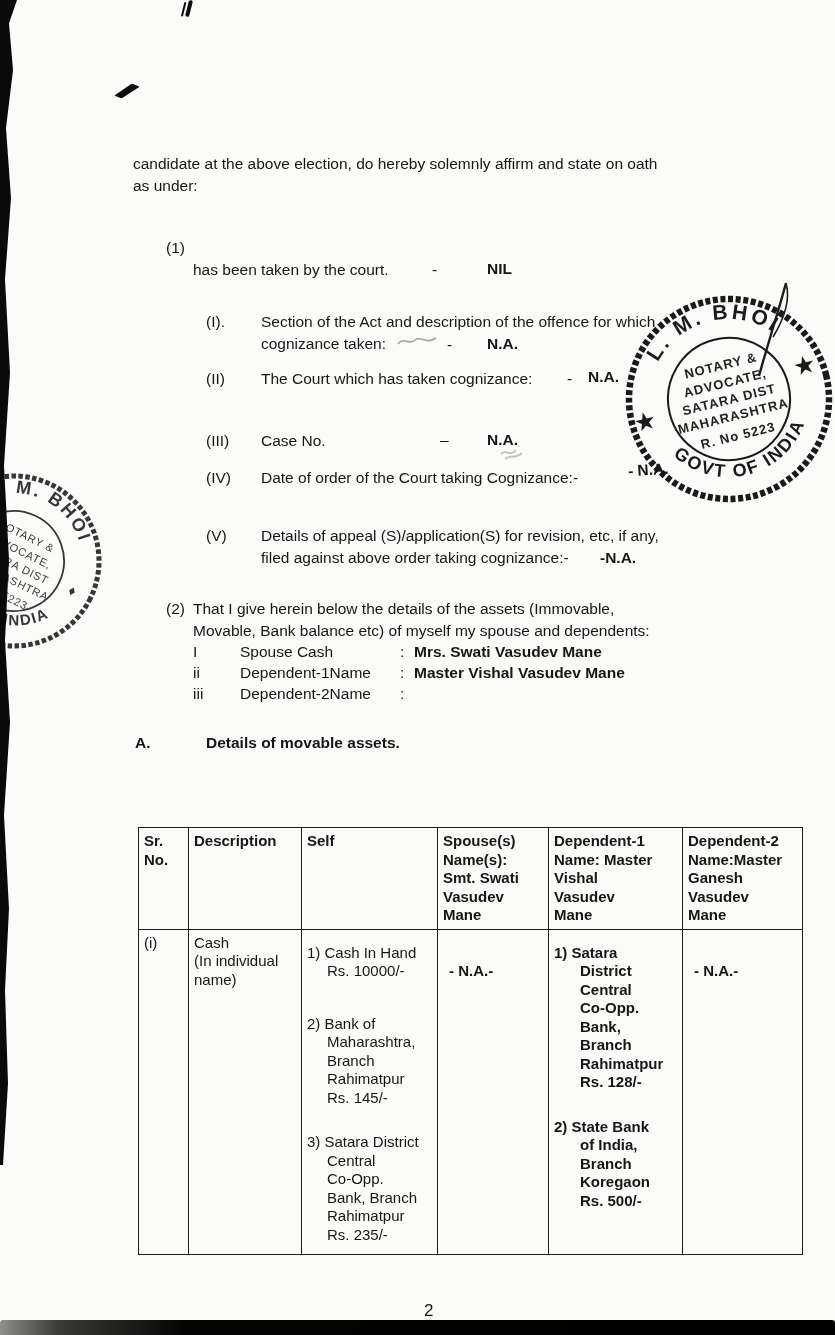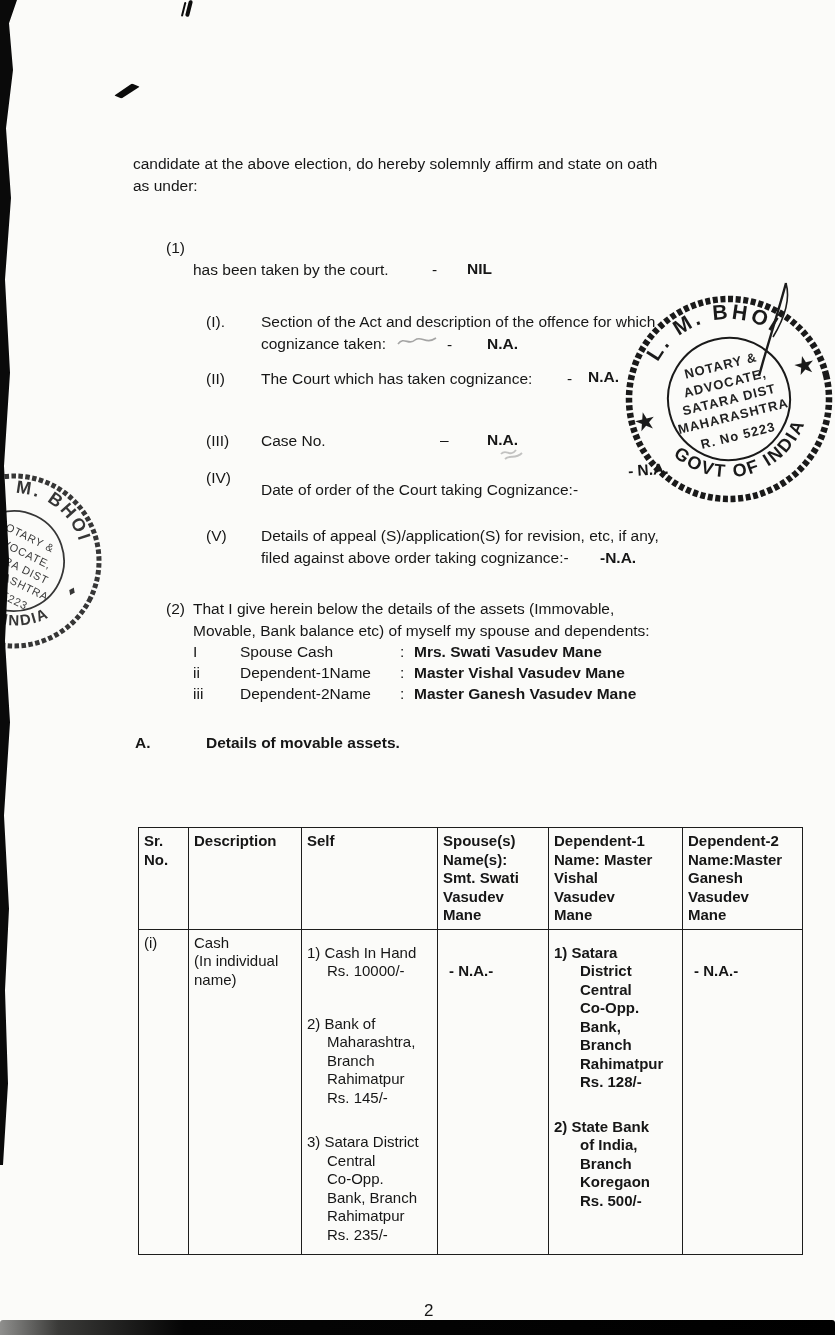--- a/index.html
+++ b/index.html
@@ -79,21 +79,21 @@
   <div class="page-number">2</div>
 
   <div class="abs" style="left:133px; top:153px; width:610px;">
     <div>candidate at the above election, do hereby solemnly affirm and state on oath</div>
     <div>as under:</div>
   </div>
 
   <span class="abs" style="left:166px; top:237px;">(1)</span>
   <span class="abs" style="left:193px; top:259px;">has been taken by the court.</span>
   <span class="abs" style="left:432px; top:259px;">-</span>
-  <span class="abs b" style="left:467px; top:258px;">NIL</span>
+  <span class="abs b" style="left:487px; top:258px;">NIL</span>
 
   <span class="abs" style="left:206px; top:311px;">(I).</span>
   <span class="abs" style="left:261px; top:311px;">Section of the Act and description of the offence for which</span>
   <span class="abs" style="left:261px; top:333px;">cognizance taken:</span>
   <svg class="scribble" style="left:396px; top:334px;" width="42" height="14">
     <path d="M2,10 C8,2 13,12 19,6 C25,1 30,11 40,4" stroke="#777" stroke-width="1.6" fill="none"></path>
   </svg>
   <span class="abs" style="left:447px; top:334px;">-</span>
   <span class="abs b" style="left:487px; top:333px;">N.A.</span>
 
@@ -104,21 +104,21 @@
 
   <span class="abs" style="left:206px; top:430px;">(III)</span>
   <span class="abs" style="left:261px; top:430px;">Case No.</span>
   <span class="abs" style="left:440px; top:429px;">–</span>
   <span class="abs b" style="left:487px; top:429px;">N.A.</span>
   <svg class="smudge" style="left:497px; top:440px;" width="30" height="22">
     <path d="M4,14 C9,8 13,18 19,10 M8,19 C13,14 18,20 25,13" stroke="#8a8a8a" stroke-width="1.8" fill="none"></path>
   </svg>
 
   <span class="abs" style="left:206px; top:467px;">(IV)</span>
-  <span class="abs" style="left:261px; top:467px;margin-top:12px;">Date of order of the Court taking Cognizance:-</span>
+  <span class="abs" style="left:261px; top:467px;">Date of order of the Court taking Cognizance:-</span>
   <span class="abs b" style="left:628px; top:459px; z-index:5; transform:rotate(-4deg);">- N.A.</span>
 
   <span class="abs" style="left:206px; top:525px;">(V)</span>
   <span class="abs" style="left:261px; top:547px;">filed against above order taking cognizance:-</span>
   <span class="abs" style="left:261px; top:525px;">Details of appeal (S)/application(S) for revision, etc, if any,</span>
   <span class="abs b" style="left:600px; top:547px;">-N.A.</span>
 
   <span class="abs" style="left:166px; top:598px;">(2)</span>
   <span class="abs" style="left:193px; top:598px;">That I give herein below the details of the assets (Immovable,</span>
   <span class="abs" style="left:193px; top:620px;">Movable, Bank balance etc) of myself my spouse and dependents:</span>
@@ -127,21 +127,20 @@
     <span>Spouse Cash</span>
     <span>:</span>
     <span class="b">Mrs. Swati Vasudev Mane</span>
     <span>ii</span>
     <span>Dependent-1Name</span>
     <span>:</span>
     <span class="b">Master Vishal Vasudev Mane</span>
     <span>iii</span>
     <span>Dependent-2Name</span>
     <span>:</span>
-    <span class="b">Master Ganesh Vasudev Mane</span>
   </div>
 
   <span class="abs b" style="left:135px; top:732px;">A.</span>
   <span class="abs b" style="left:206px; top:732px;">Details of movable assets.</span>
 
   <table class="assets">
     <colgroup>
       <col style="width:50px">
         <col style="width:113px">
         <col style="width:136px">

